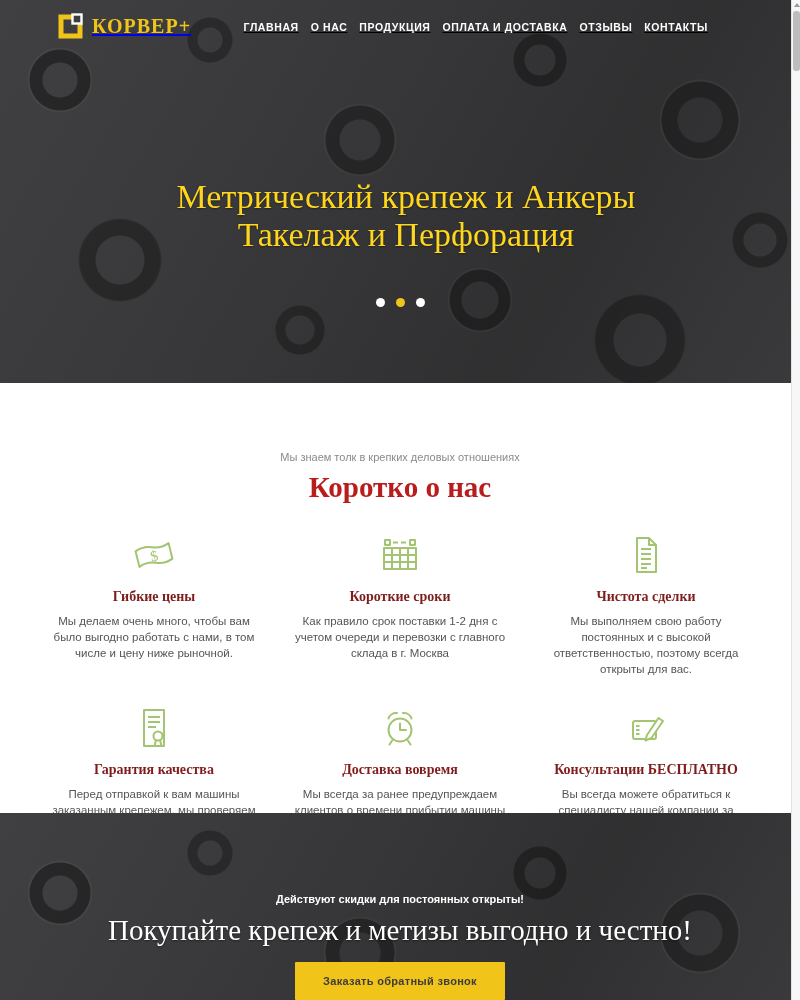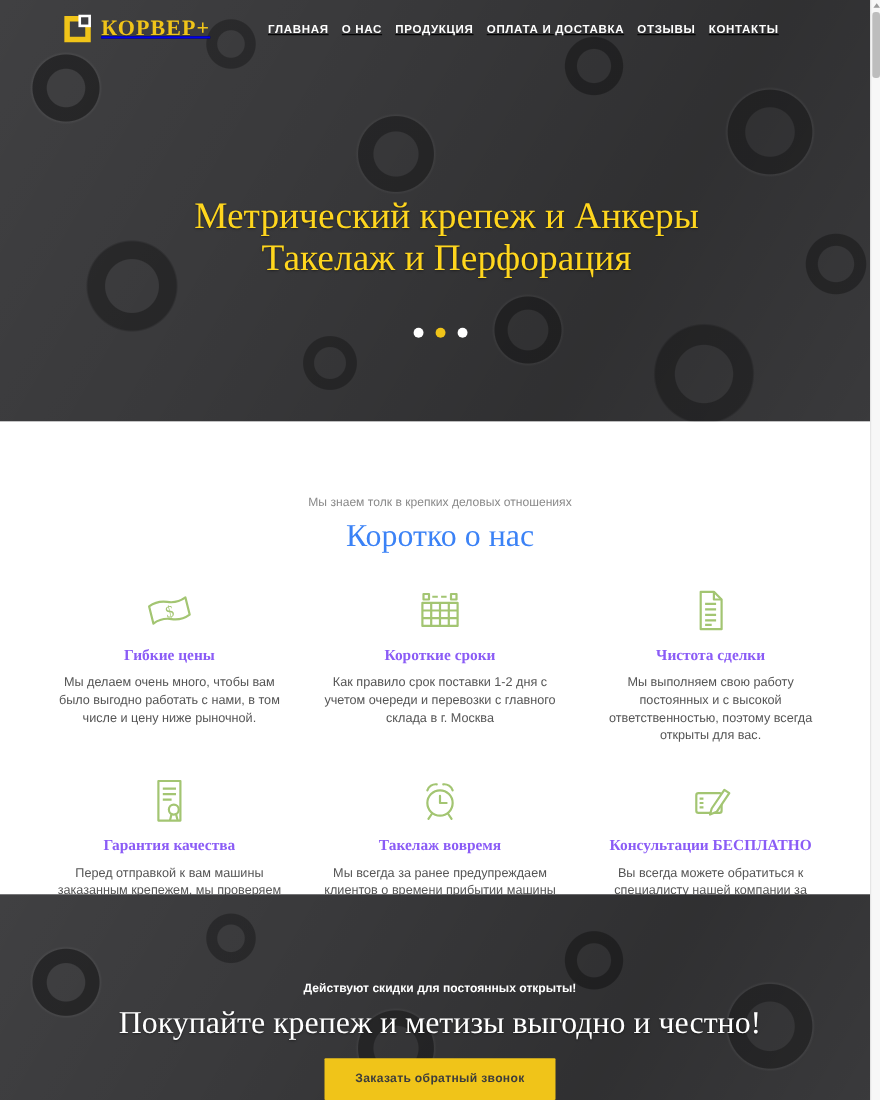--- a/index.html
+++ b/index.html
@@ -58,34 +58,34 @@
   .slider-dots{
     position:absolute;top:298px;left:0;width:100%;
     display:flex;justify-content:center;gap:11px;
   }
   .dot{width:9px;height:9px;border-radius:50%;background:#fff;cursor:pointer;}
   .dot.active{background:var(--accent);}
   
   .about{height:430px;padding-top:68px;text-align:center;background:#fff;}
   .kicker{font-size:11px;color:#8a8a8a;}
   .about-title{
-    font-family:"Liberation Serif",serif;font-weight:normal;
-    font-size:29px;color:#3b82f6;margin-top:8px;
+    font-family:"Liberation Serif",serif;font-weight:bold;
+    font-size:29px;color:#b91c1c;margin-top:8px;
   }
   .features{
     margin-top:26px;padding:0 46px;
     display:grid;grid-template-columns:repeat(3,1fr);
     column-gap:30px;row-gap:26px;
   }
   .feature{text-align:center;}
   .feature-icon{height:50px;display:flex;align-items:center;justify-content:center;color:var(--icon-green);}
   .feature-icon svg{display:block;}
   .feature-title{
     font-family:"Liberation Serif",serif;font-size:14px;font-weight:bold;
-    color:#8b5cf6;margin:9px 0 8px;
+    color:#7f1d1d;margin:9px 0 8px;
   }
   .feature-text{font-size:11.5px;line-height:16px;color:#555;}
   
   .cta{height:187px;padding-top:80px;text-align:center;position:relative;}
   .cta-kicker{font-size:11px;font-weight:bold;color:#fff;}
   .cta-title{
     font-family:"Liberation Serif",serif;font-weight:normal;
     font-size:29px;color:#fff;margin-top:9px;text-shadow:0 1px 2px rgba(0,0,0,.45);
   }
   .cta-button{
@@ -213,21 +213,21 @@
       <div class="feature-icon">
         <svg width="48" height="48" viewBox="0 0 48 48">
           <g fill="none" stroke="currentColor" stroke-width="2" stroke-linecap="round" stroke-linejoin="round">
             <circle cx="24" cy="26" r="11.5"></circle>
             <path d="M24 19.5 v6.5 h6"></path>
             <path d="M12.5 14.5 a8 8 0 0 1 8.5 -5.5 M35.5 14.5 a8 8 0 0 0 -8.5 -5.5"></path>
             <path d="M16.5 36 l-3 4.5 M31.5 36 l3 4.5"></path>
           </g>
         </svg>
       </div>
-      <h3 class="feature-title">Такелаж вовремя</h3>
+      <h3 class="feature-title">Доставка вовремя</h3>
       <p class="feature-text">Мы всегда за ранее предупреждаем клиентов о времени прибытии машины с доставкой, наши машины не ломаются.</p>
     </div>
 
     <div class="feature">
       <div class="feature-icon">
         <svg width="48" height="48" viewBox="0 0 48 48">
           <g fill="none" stroke="currentColor" stroke-width="2" stroke-linejoin="round">
             <rect x="11" y="17" width="23" height="18" rx="2"></rect>
             <path d="M14 22 h3.5 M14 26 h3.5 M14 30 h3.5"></path>
             <path d="M25 31 l11.5 -17 l4.5 3 l-11.5 17 l-6 2.5 z" fill="#fff"></path>

